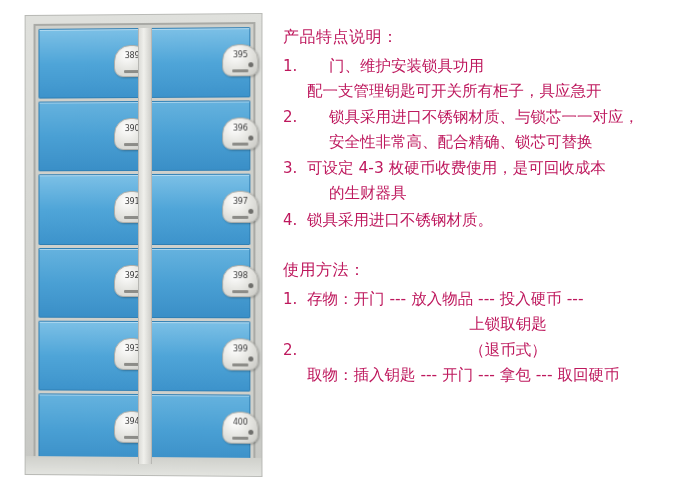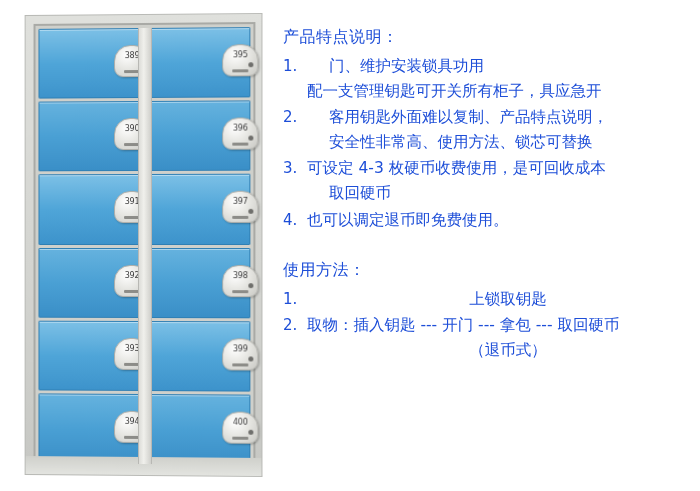--- a/index.html
+++ b/index.html
@@ -139,21 +139,21 @@
     height: 18px;
     background: linear-gradient(180deg,#cfd0cb,#e3e4e0);
   }
 
   
   .text-pane {
     position: absolute;
     left: 283px;
     top: 24px;
     width: 404px;
-    color: #1d4ed8;
+    color: #be185d;
     font-size: 15.5px;
     line-height: 1.62;
   }
   .section-title {
     font-size: 16px;
     margin: 0 0 4px 0;
     letter-spacing: 0.5px;
   }
   .section-title.second {
     margin-top: 24px;
@@ -293,42 +293,43 @@
     <p class="section-title">产品特点说明：</p>
 
     <ol class="list">
       <li>
         <span class="marker">1.</span>
         <span class="line indent1">门、维护安装锁具功用</span>
         <span class="line">配一支管理钥匙可开关所有柜子，具应急开</span>
       </li>
       <li>
         <span class="marker">2.</span>
-        <span class="line indent1">客用钥匙外面难以复制、产品特点说明，</span>
-        <span class="line indent1">安全性非常高、使用方法、锁芯可替换</span>
+        <span class="line indent1">锁具采用进口不锈钢材质、与锁芯一一对应，</span>
+        <span class="line indent1">安全性非常高、配合精确、锁芯可替换</span>
       </li>
       <li>
         <span class="marker">3.</span>
         <span class="line">可设定 4-3 枚硬币收费使用，是可回收成本</span>
-        <span class="line indent1">取回硬币</span>
+        <span class="line indent1">的生财器具</span>
       </li>
       <li>
         <span class="marker">4.</span>
-        <span class="line">也可以调定退币即免费使用。</span>
+        <span class="line">锁具采用进口不锈钢材质。</span>
       </li>
     </ol>
 
     <p class="section-title second">使用方法：</p>
 
     <ol class="list">
       <li>
         <span class="marker">1.</span>
+        <span class="line">存物：开门 --- 放入物品 --- 投入硬币 ---</span>
         <span class="line indent2">上锁取钥匙</span>
       </li>
       <li>
         <span class="marker">2.</span>
+        <span class="line indent2">（退币式）</span>
         <span class="line">取物：插入钥匙 --- 开门 --- 拿包 --- 取回硬币</span>
-        <span class="line indent2">（退币式）</span>
       </li>
     </ol>
 
   </div>
 </div>
 
 </body></html>

